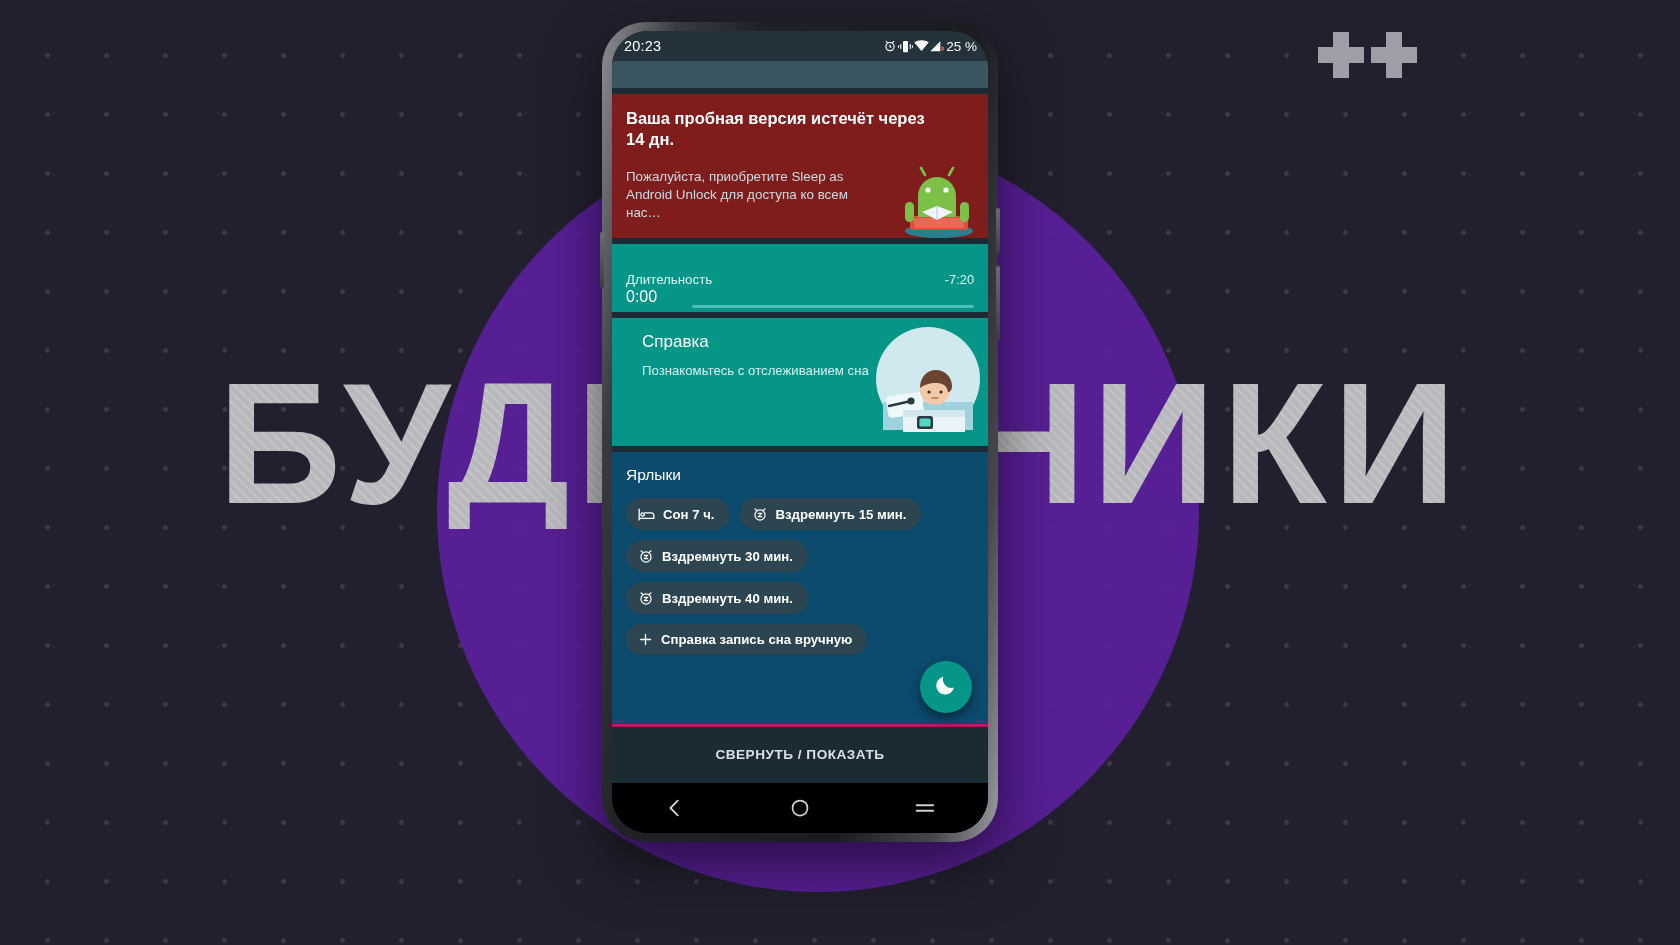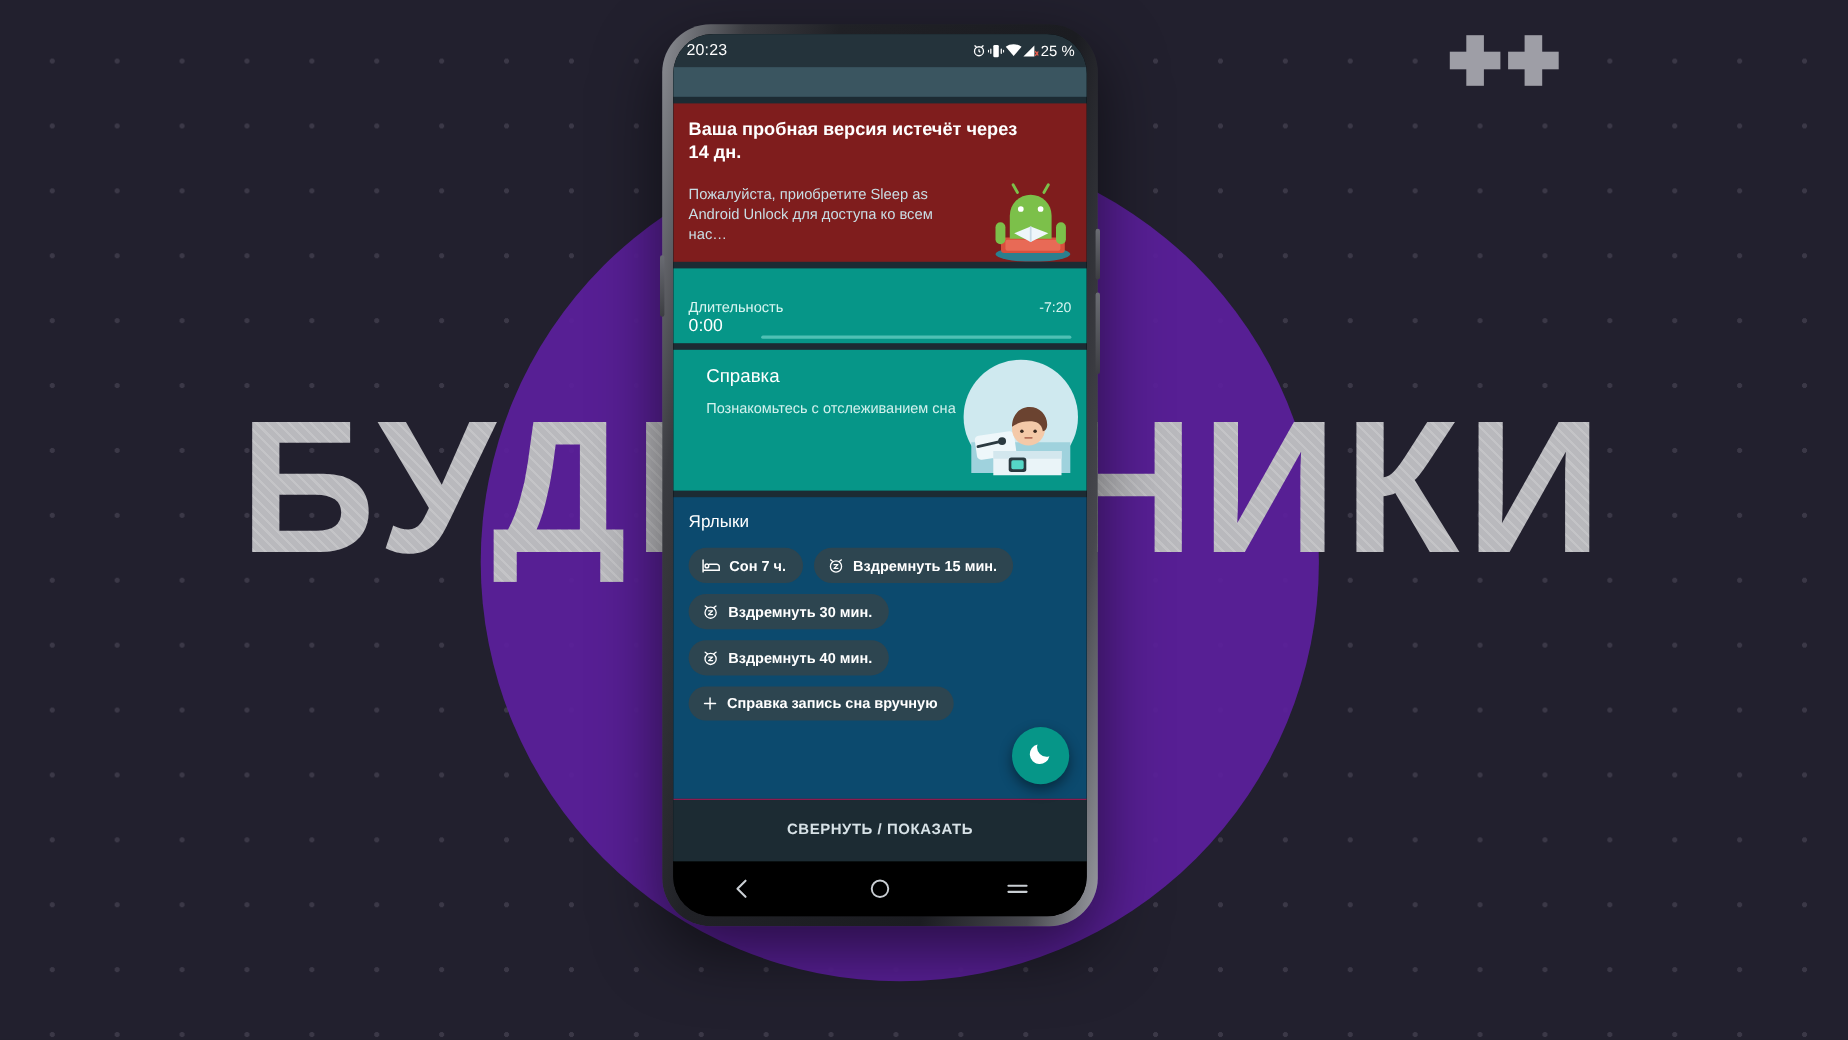--- a/index.html
+++ b/index.html
@@ -185,21 +185,21 @@
     cursor: pointer;
   }
   .chip svg { display: block; flex: 0 0 auto; }
   .chip-row { display: flex; gap: 10px; width: 100%; }
 
   
   .bottombar {
     background: #1c2b33;
     padding: 18px 0 20px 0;
     text-align: center;
-    border-top: 1px solid #be185d;
+    border-top: 3px solid #be185d;
   }
   .bottombar span {
     color: #d7e2e7; font-size: 13.6px; font-weight: bold;
     letter-spacing: .5px;
   }
 
   
   .fab {
     position: absolute; right: 16px; bottom: 70px;
     width: 52px; height: 52px; border-radius: 50%;

